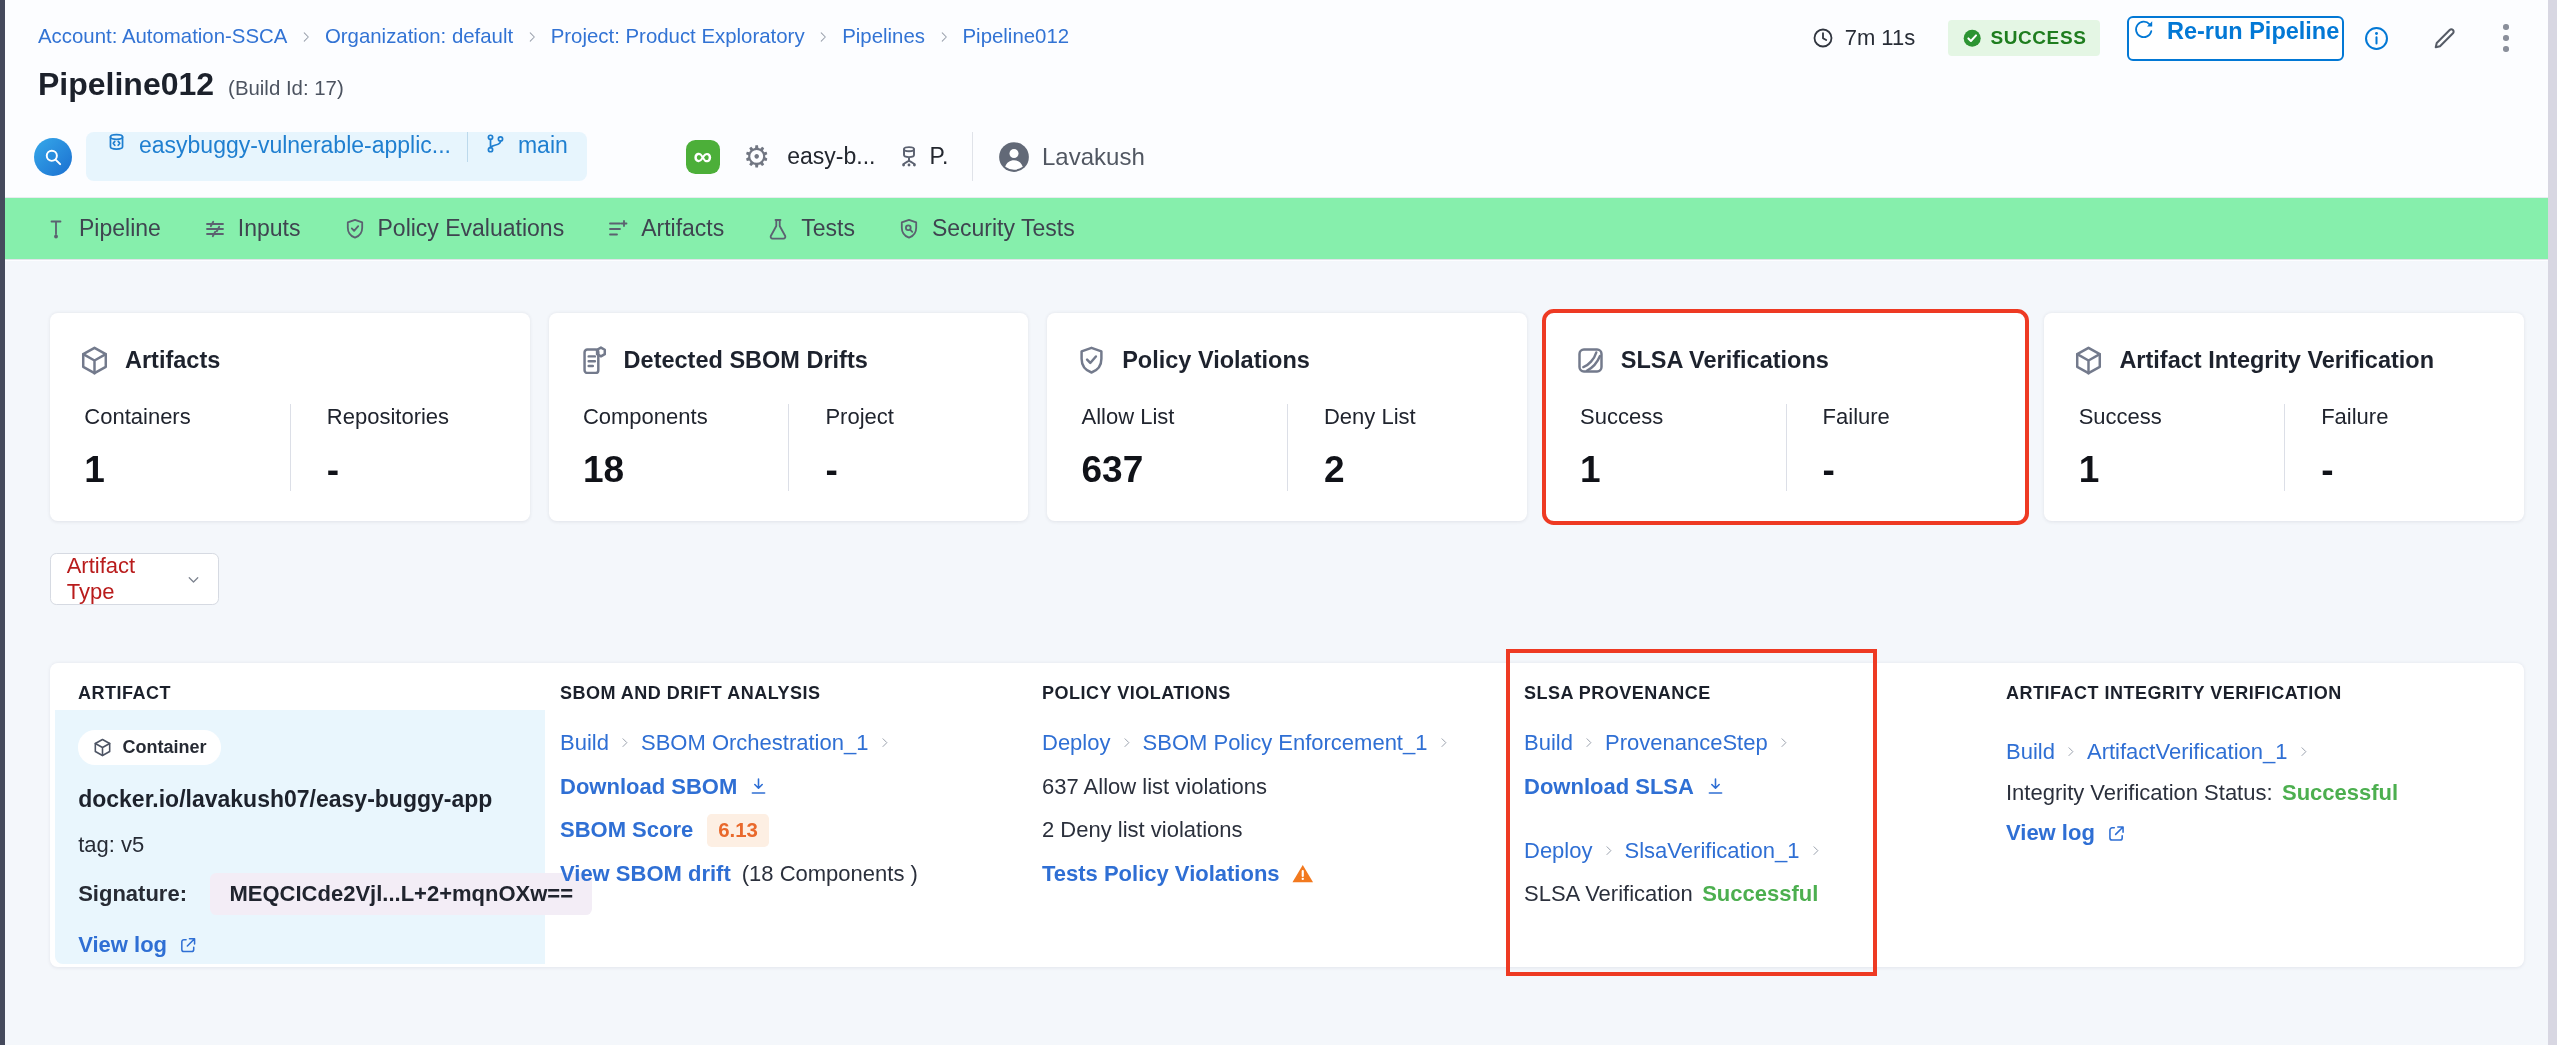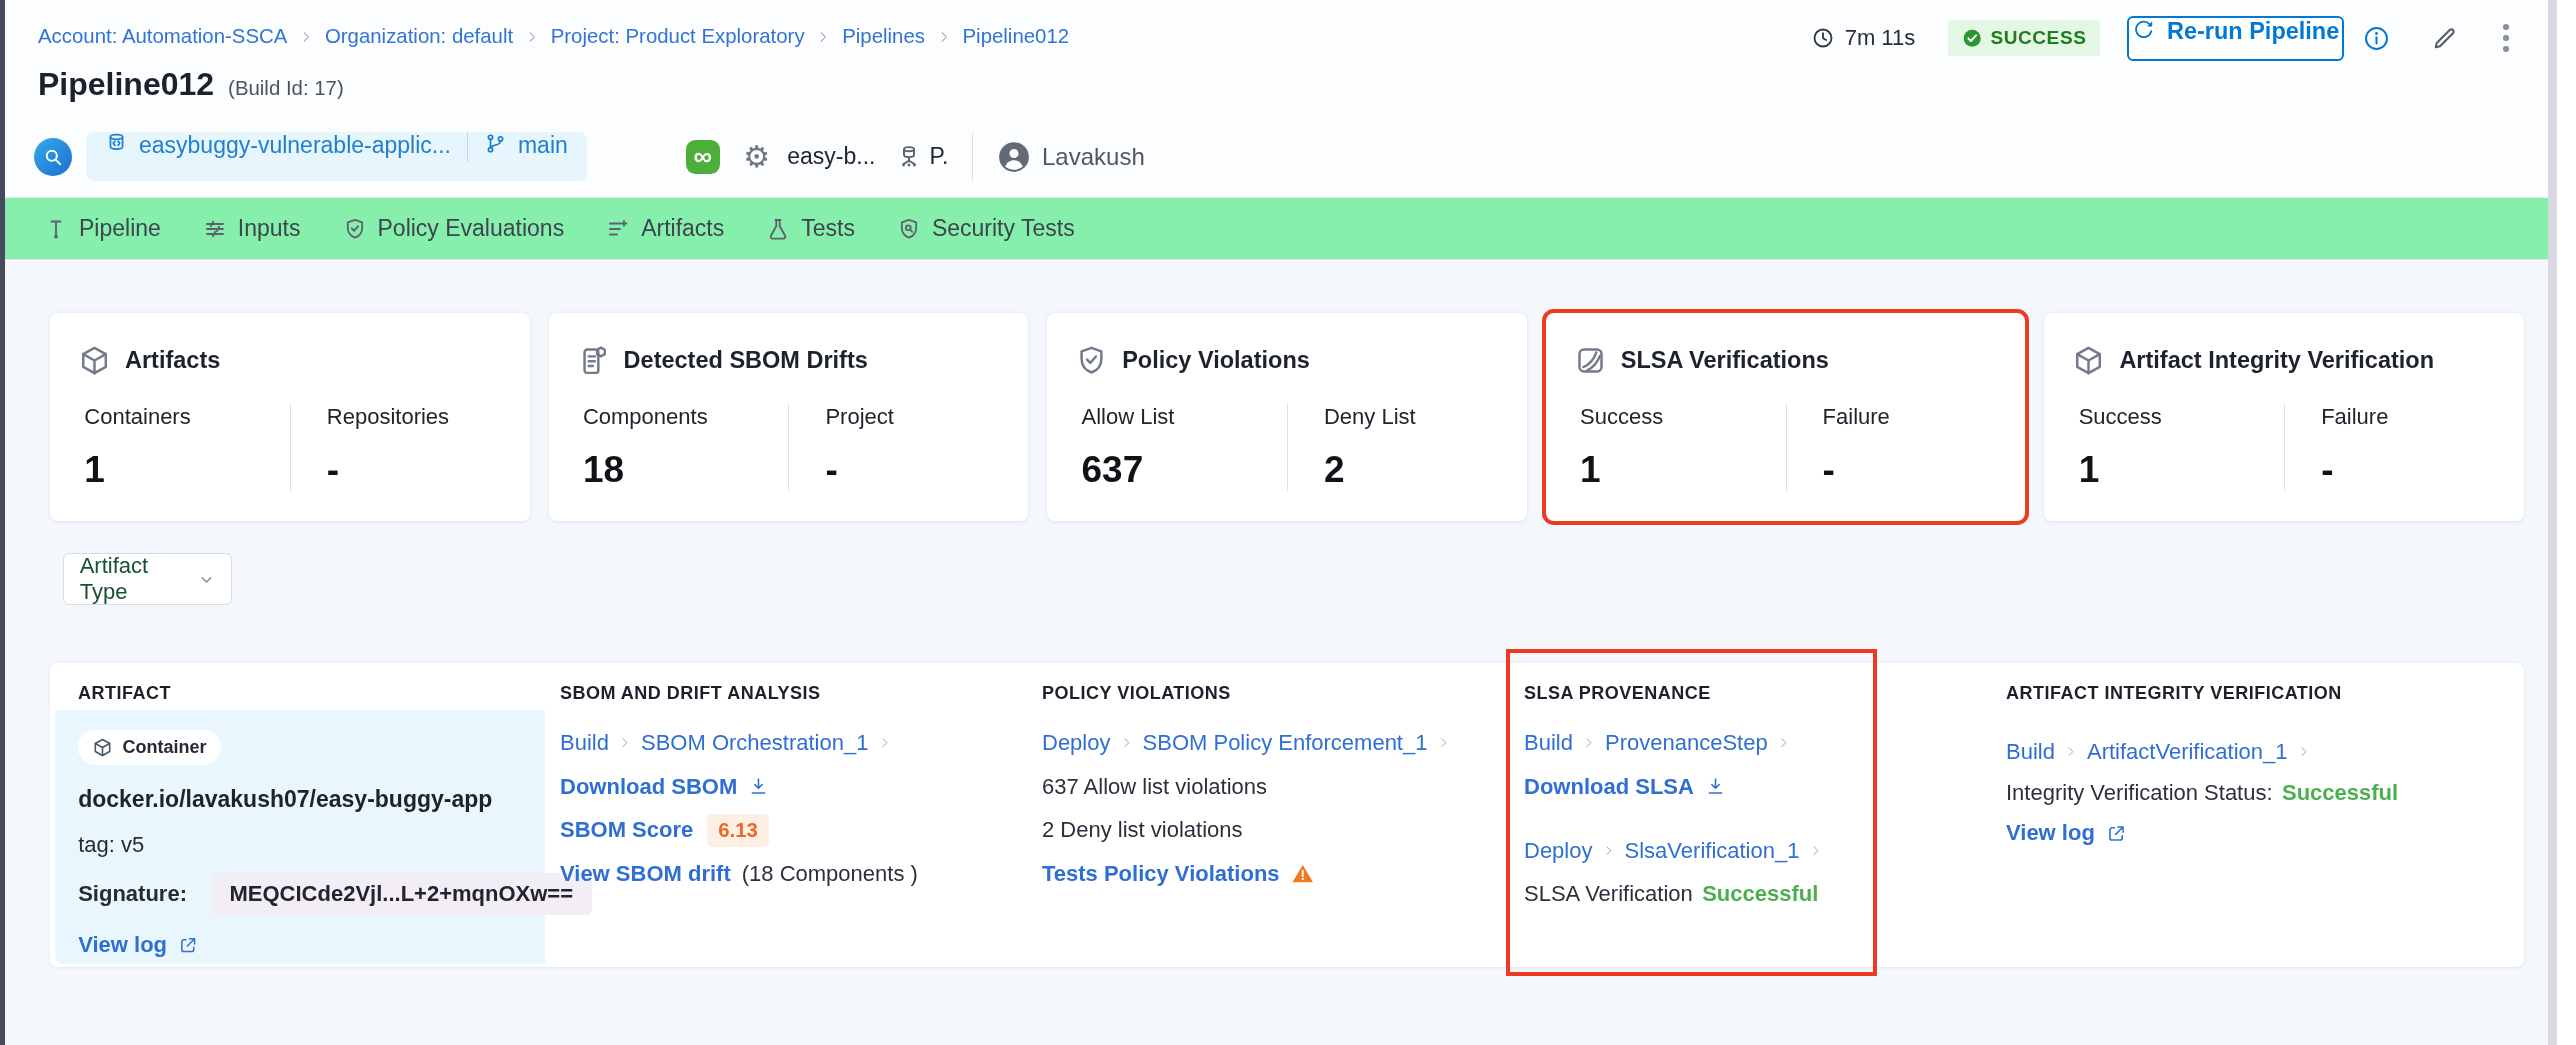--- a/index.html
+++ b/index.html
@@ -83,21 +83,21 @@
   .card-stats{display:flex;margin-top:27px;}
   .stat{width:50%;box-sizing:border-box;padding-left:6.3px;}
   .stat + .stat{border-left:1.6px solid #dcdfe7;padding-left:36px;}
   .stat-label{font-size:22px;color:#20242e;}
   .stat-value{font-size:37px;font-weight:700;color:#101218;margin-top:19px;}
 
   
   .filter-row{position:absolute;left:50px;top:553px;width:2474px;display:flex;justify-content:space-between;align-items:center;}
   .artifact-type{width:169px;height:52px;background:#fff;border:1.6px solid #d6dae2;border-radius:6.3px;
      display:flex;align-items:center;justify-content:space-between;padding:0 15.7px;box-sizing:border-box;
-     font-size:22px;color:#14532d;cursor:pointer;margin-left:13px;}
+     font-size:22px;color:#b91c1c;cursor:pointer;}
   .artifact-type svg{width:17px;height:17px;color:#7d838f;}
   .search-box{width:354px;height:52px;background:#fff;border:1.6px solid #d6dae2;border-radius:6.3px;
      display:flex;align-items:center;padding:0 15.7px;gap:12.5px;box-sizing:border-box;}
   .search-box svg{width:23.5px;height:23.5px;color:#858c99;}
   .search-box input{border:none;outline:none;font-size:23.5px;color:#30343e;width:100%;background:transparent;
      font-family:"Liberation Sans",sans-serif;}
   .search-box input::placeholder{color:#9aa1ae;}
 
   
   .table-card{position:absolute;left:50px;top:663px;width:2474px;height:304px;background:#fff;border-radius:7.8px;

